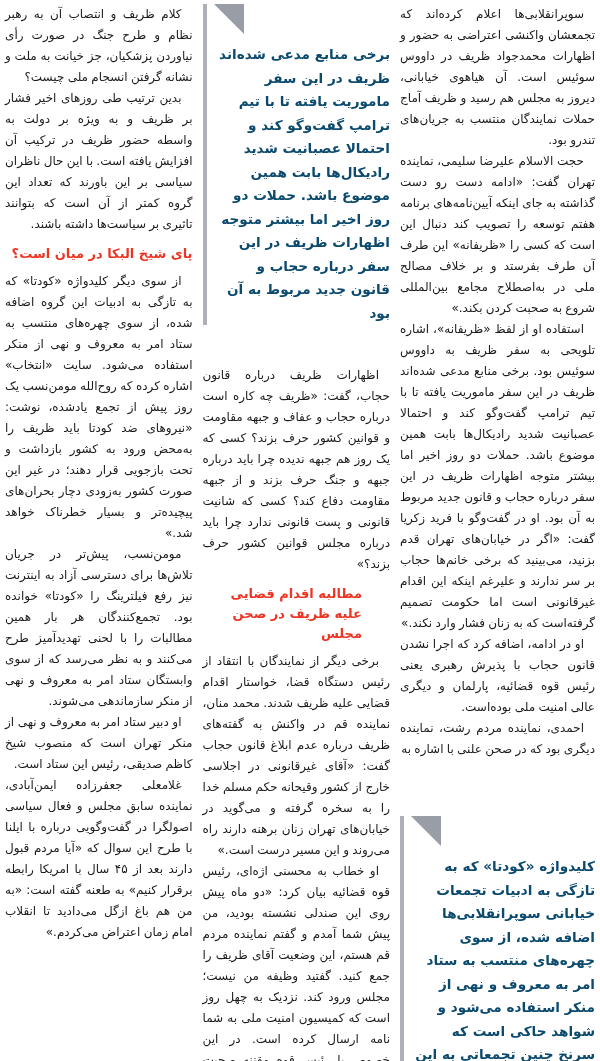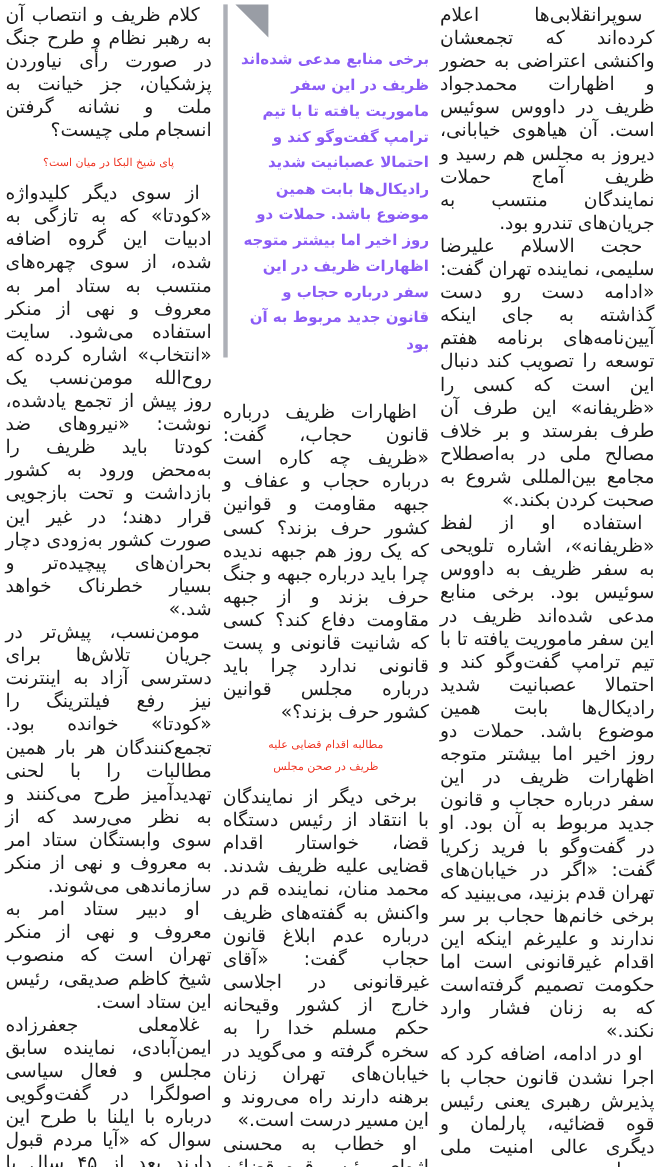--- a/index.html
+++ b/index.html
@@ -9,27 +9,27 @@
     display:flex;flex-direction:row;gap:10px;
     direction:rtl;
     font-family:"DejaVu Sans", sans-serif;
     color:#1b1b1b;
     overflow:hidden;
     background:#ffffff;
   }
   .col{flex:1 1 0;min-width:0;display:flex;flex-direction:column;}
   .col-right{flex:1.04 1 0;}
   p.body-par{
-    margin:0;font-size:17px;line-height:21px;
+    margin:0;font-size:12px;line-height:21px;
     text-align:justify;text-indent:11px;
     word-spacing:-0.5px;
   }
   .red-heading{
-    color:#ee3524;font-weight:normal;font-size:10px;line-height:20px;
-    text-align:center;margin:9px 0 7px 0;
+    color:#ee3524;font-weight:bold;font-size:13px;line-height:20px;
+    margin:9px 0 7px 0;
   }
   .red-heading.narrow{padding:0 28px;}
   .pullquote{
     position:relative;
     border-left:none;
     border-right:none;
     margin:0;
   }
   .pullquote-inner{
     border-left:4px solid #adb0b7;
@@ -42,21 +42,21 @@
     border-top:30px solid #999da5;
     border-left:30px solid transparent;
     margin-right:auto;margin-left:2px;
     transform:translateX(0);
   }
   
   .pq-tri-wrap{display:flex;justify-content:flex-start;direction:ltr;}
   .pq-tri-wrap .pq-triangle{margin-left:0;}
   .pq-text{
     font-weight:bold;font-size:13.6px;line-height:23.5px;
-    text-align:right;color:#8b5cf6;
+    text-align:right;color:#0c4a6e;
     margin-top:9px;
   }
   .pq-bottom{margin-top:56px;}
   .pq-top{margin-bottom:40px;}
 </style>
 </head>
 <body>
 
 <div class="page">
 
@@ -91,20 +91,21 @@
 
     <div class="red-heading narrow">مطالبه اقدام قضایی علیه ظریف در صحن مجلس</div>
 
     <p class="body-par">برخی دیگر از نمایندگان با انتقاد از رئیس دستگاه قضا، خواستار اقدام قضایی علیه ظریف شدند. محمد منان، نماینده قم در واکنش به گفته‌های ظریف درباره عدم ابلاغ قانون حجاب گفت: «آقای غیرقانونی در اجلاسی خارج از کشور وقیحانه حکم مسلم خدا را به سخره گرفته و می‌گوید در خیابان‌های تهران زنان برهنه دارند راه می‌روند و این مسیر درست است.»</p>
     <p class="body-par">او خطاب به محسنی اژه‌ای، رئیس قوه قضائیه بیان کرد: «دو ماه پیش روی این صندلی نشسته بودید، من پیش شما آمدم و گفتم نماینده مردم قم هستم، این وضعیت آقای ظریف را جمع کنید. گفتید وظیفه من نیست؛ مجلس ورود کند. نزدیک به چهل روز است که کمیسیون امنیت ملی به شما نامه ارسال کرده است. در این خصوص با رئیس قوه مقننه صحبت می‌کنیم می‌گوید رئیس قوه قضائیه باید ورود کند به قوه قضائیه می‌گوییم می‌گوید قوه مقننه باید ورود کند.»</p>
 
   </div>
 
   <div class="col col-left">
     <p class="body-par">کلام ظریف و انتصاب آن به رهبر نظام و طرح جنگ در صورت رأی نیاوردن پزشکیان، جز خیانت به ملت و نشانه گرفتن انسجام ملی چیست؟</p>
+    <p class="body-par">بدین ترتیب طی روزهای اخیر فشار بر ظریف و به ویژه بر دولت به واسطه حضور ظریف در ترکیب آن افزایش یافته است. با این حال ناظران سیاسی بر این باورند که تعداد این گروه کمتر از آن است که بتوانند تاثیری بر سیاست‌ها داشته باشند.</p>
 
     <div class="red-heading">پای شیخ البکا در میان است؟</div>
 
     <p class="body-par">از سوی دیگر کلیدواژه «کودتا» که به تازگی به ادبیات این گروه اضافه شده، از سوی چهره‌های منتسب به ستاد امر به معروف و نهی از منکر استفاده می‌شود. سایت «انتخاب» اشاره کرده که روح‌الله مومن‌نسب یک روز پیش از تجمع یادشده، نوشت: «نیروهای ضد کودتا باید ظریف را به‌محض ورود به کشور بازداشت و تحت بازجویی قرار دهند؛ در غیر این صورت کشور به‌زودی دچار بحران‌های پیچیده‌تر و بسیار خطرناک خواهد شد.»</p>
     <p class="body-par">مومن‌نسب، پیش‌تر در جریان تلاش‌ها برای دسترسی آزاد به اینترنت نیز رفع فیلترینگ را «کودتا» خوانده بود. تجمع‌کنندگان هر بار همین مطالبات را با لحنی تهدیدآمیز طرح می‌کنند و به نظر می‌رسد که از سوی وابستگان ستاد امر به معروف و نهی از منکر سازماندهی می‌شوند.</p>
     <p class="body-par">او دبیر ستاد امر به معروف و نهی از منکر تهران است که منصوب شیخ کاظم صدیقی، رئیس این ستاد است.</p>
     <p class="body-par">غلامعلی جعفرزاده ایمن‌آبادی، نماینده سابق مجلس و فعال سیاسی اصولگرا در گفت‌وگویی درباره با ایلنا با طرح این سوال که «آیا مردم قبول دارند بعد از ۴۵ سال با امریکا رابطه برقرار کنیم» به طعنه گفته است: «به من هم باغ ازگل می‌دادید تا انقلاب امام زمان اعتراض می‌کردم.»</p>
 
   </div>
 

